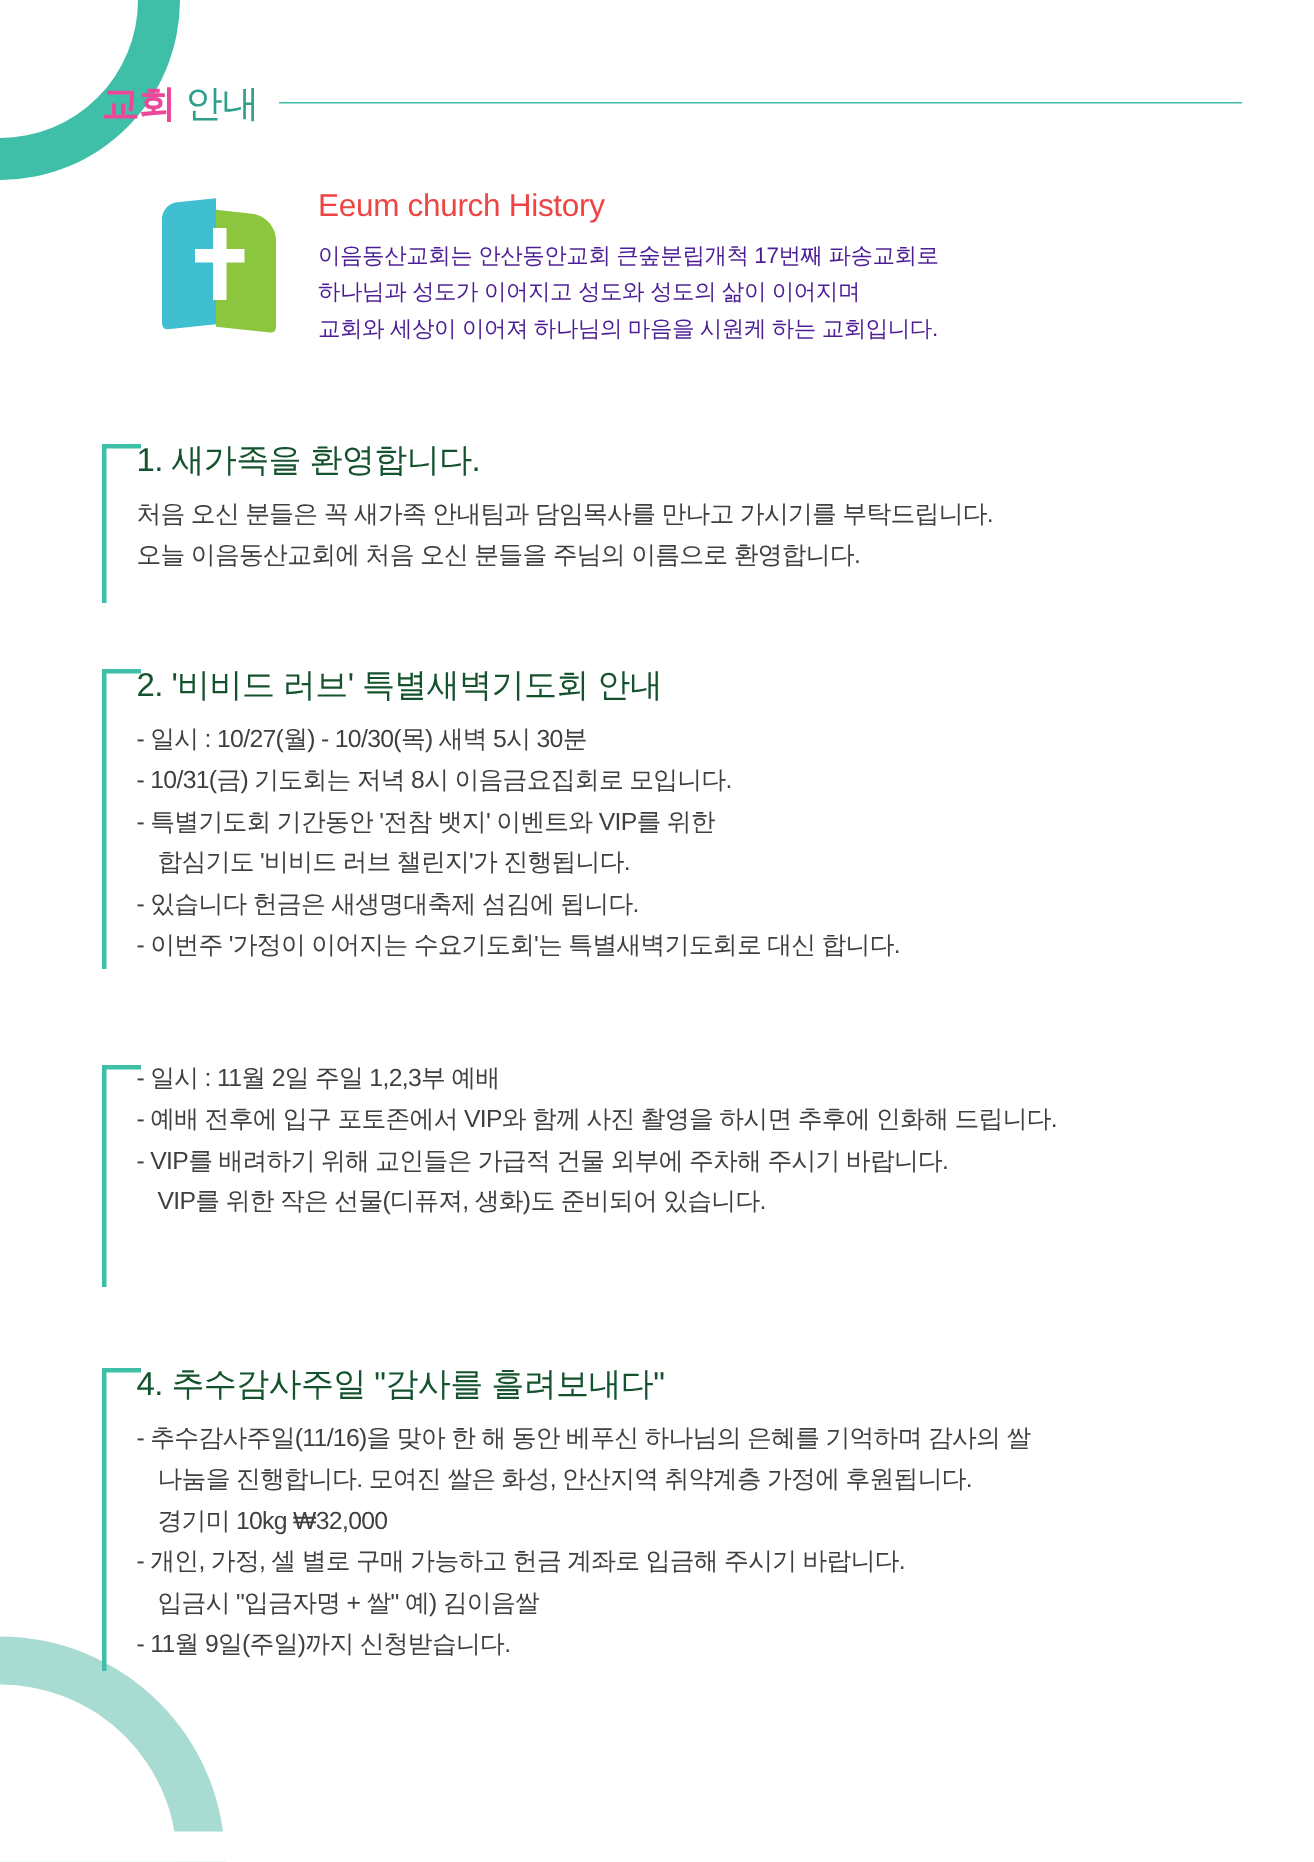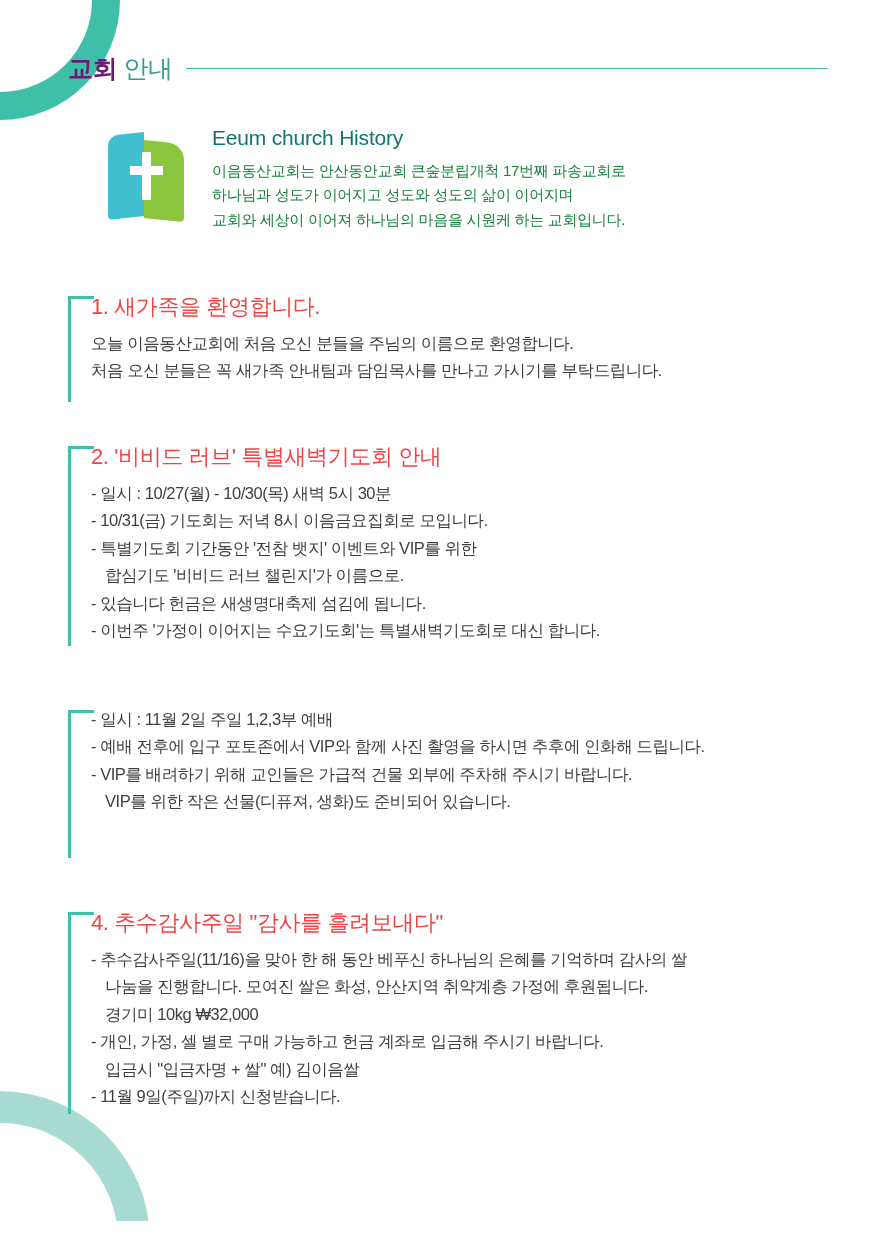--- a/index.html
+++ b/index.html
@@ -94,21 +94,21 @@
     align-items: center;
   }
   .header-title {
     font-size: 25px;
     color: #2f9f8c;
     white-space: nowrap;
     letter-spacing: -0.5px;
   }
   .header-title b {
     font-weight: bold;
-    color: #701a75;
+    color: #ec4899;
   }
   .header-rule {
     flex: 1;
     height: 1px;
     background: #3fbfa8;
     margin-left: 14px;
     margin-right: 0;
   }
 
   
@@ -166,27 +166,27 @@
     height: 9px;
     background: #ffffff;
     z-index: 3;
   }
   .intro-text {
     margin-left: 26px;
     padding-top: 2px;
   }
   .intro-title {
     font-size: 21px;
-    color: #0f766e;
+    color: #ef4444;
     margin-bottom: 9px;
     letter-spacing: -0.2px;
   }
   .intro-line {
     font-size: 15px;
-    color: #15803d;
+    color: #4c1d95;
     line-height: 1.62;
     letter-spacing: -0.3px;
   }
 
   
   .section {
     position: absolute;
     left: 68px;
     width: 790px;
   }
@@ -203,21 +203,21 @@
     top: 4px;
     width: 26px;
     height: 3px;
     background: #3fbfa8;
   }
   .section-body {
     margin-left: 23px;
   }
   .section-title {
     font-size: 22px;
-    color: #ef4444;
+    color: #14532d;
     letter-spacing: -0.4px;
     margin-bottom: 8px;
     white-space: nowrap;
   }
   .section-line {
     font-size: 16.5px;
     color: #3f3f3f;
     line-height: 1.66;
     letter-spacing: -0.45px;
     white-space: nowrap;
@@ -269,34 +269,34 @@
         <div class="intro-line">하나님과 성도가 이어지고 성도와 성도의 삶이 이어지며</div>
         <div class="intro-line">교회와 세상이 이어져 하나님의 마음을 시원케 하는 교회입니다.</div>
       </div>
     </div>
 
     <div class="section s1">
       <div class="section-bar-top"></div>
       <div class="section-bar"></div>
       <div class="section-body">
         <div class="section-title">1. 새가족을 환영합니다.</div>
+        <div class="section-line">처음 오신 분들은 꼭 새가족 안내팀과 담임목사를 만나고 가시기를 부탁드립니다.</div>
         <div class="section-line">오늘 이음동산교회에 처음 오신 분들을 주님의 이름으로 환영합니다.</div>
-        <div class="section-line">처음 오신 분들은 꼭 새가족 안내팀과 담임목사를 만나고 가시기를 부탁드립니다.</div>
       </div>
     </div>
 
     <div class="section s2">
       <div class="section-bar-top"></div>
       <div class="section-bar"></div>
       <div class="section-body">
         <div class="section-title">2. '비비드 러브' 특별새벽기도회 안내</div>
         <div class="section-line">- 일시 : 10/27(월) - 10/30(목) 새벽 5시 30분</div>
         <div class="section-line">- 10/31(금) 기도회는 저녁 8시 이음금요집회로 모입니다.</div>
         <div class="section-line">- 특별기도회 기간동안 '전참 뱃지' 이벤트와 VIP를 위한</div>
-        <div class="section-line indent">합심기도 '비비드 러브 챌린지'가 이름으로.</div>
+        <div class="section-line indent">합심기도 '비비드 러브 챌린지'가 진행됩니다.</div>
         <div class="section-line">- 있습니다 헌금은 새생명대축제 섬김에 됩니다.</div>
         <div class="section-line">- 이번주 '가정이 이어지는 수요기도회'는 특별새벽기도회로 대신 합니다.</div>
       </div>
     </div>
 
     <div class="section s3">
       <div class="section-bar-top"></div>
       <div class="section-bar"></div>
       <div class="section-body">
         <div class="section-line">- 일시 : 11월 2일 주일 1,2,3부 예배</div>

